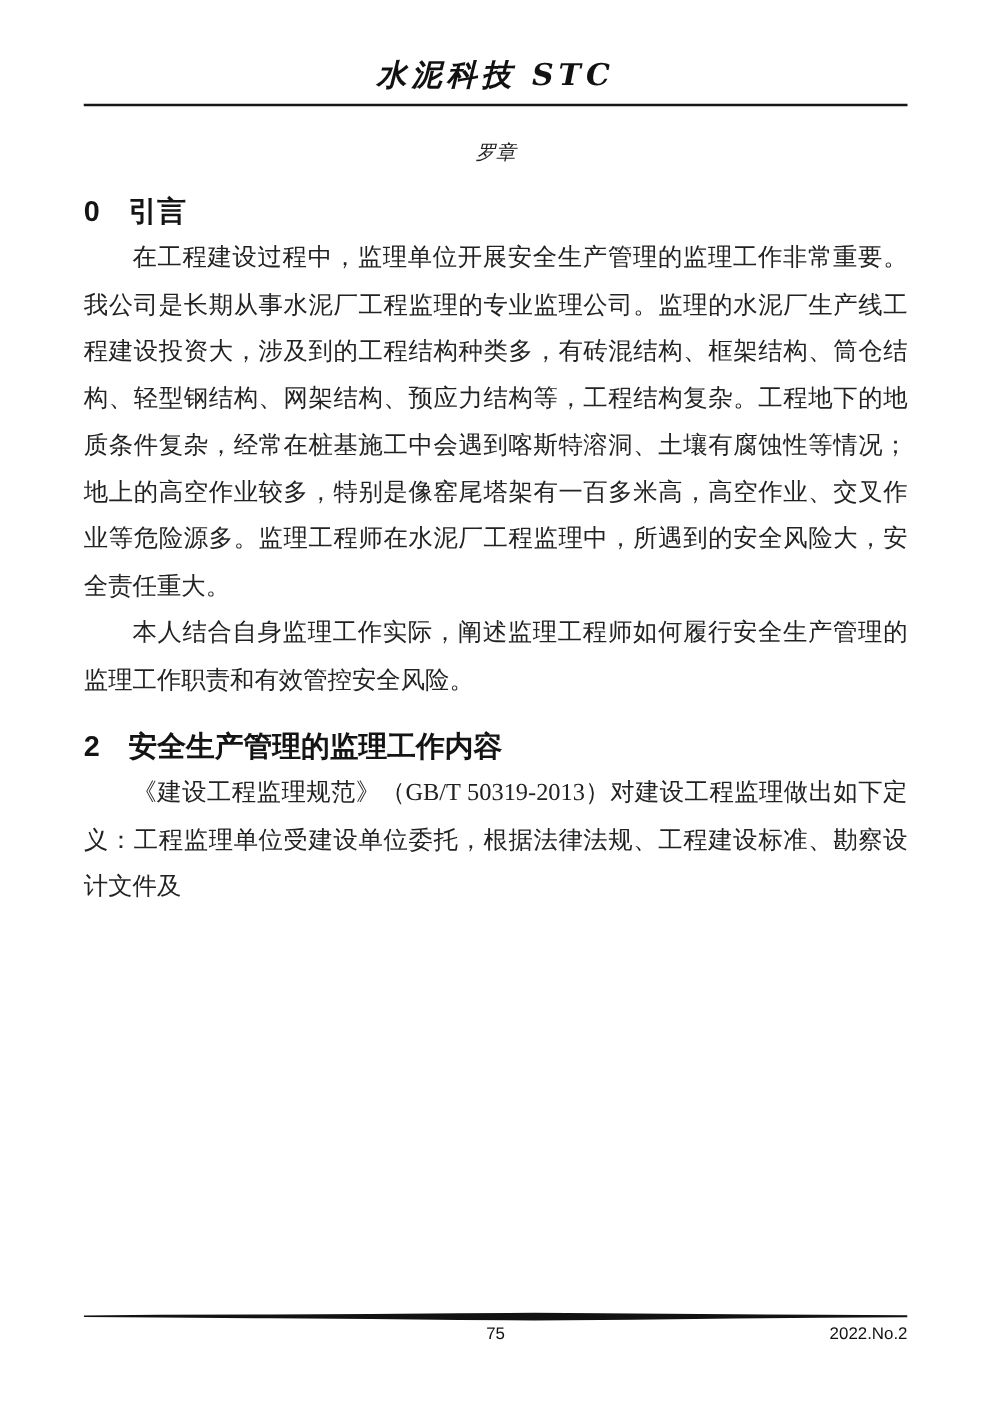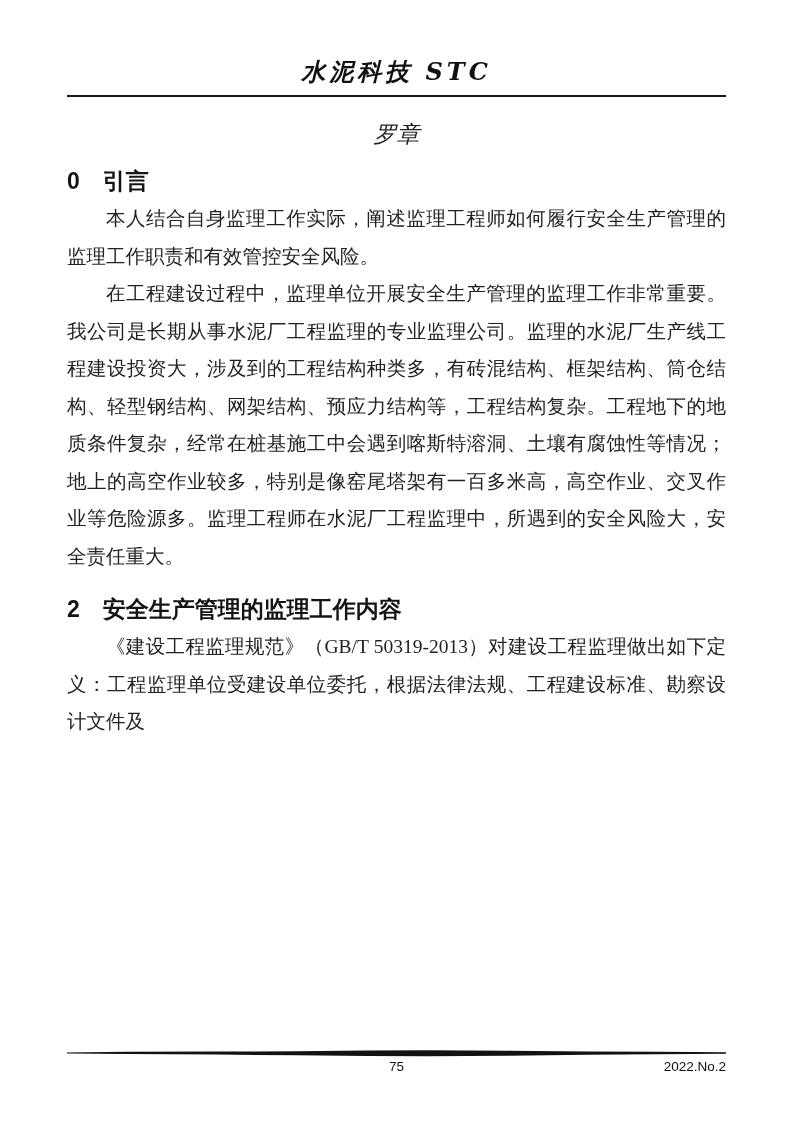--- a/index.html
+++ b/index.html
@@ -1,21 +1,21 @@
 <!DOCTYPE html>
 <html lang="zh"><head>
 <meta charset="utf-8">
 <style>
   html,body{margin:0;padding:0;background:#ffffff;}
   .page{
     position:relative;
     width:793px;height:1076px;
     background:#ffffff;
     box-sizing:border-box;
-    padding:12px 67px;
+    padding:0 67px;
     overflow:hidden;
     font-family:"Liberation Serif","DejaVu Serif",serif;
     color:#1c1c1c;
   }
   
   .journal-header{
     padding-top:45px;
     text-align:center;
     font-family:"DejaVu Serif","Liberation Serif",serif;
     font-style:italic;
@@ -39,21 +39,21 @@
     font-size:35px;
     line-height:44px;
     letter-spacing:1px;
     color:#141414;
   }
   .doc-author{
     margin-top:24px;
     text-align:center;
     font-family:"DejaVu Serif","Liberation Serif",serif;
     font-style:italic;
-    font-size:23px;
+    font-size:16px;
     line-height:26px;
     color:#222;
   }
   .doc-affiliation{
     margin-top:2px;
     text-align:center;
     font-family:"DejaVu Serif","Liberation Serif",serif;
     font-style:italic;
     font-size:19px;
     line-height:27px;
@@ -115,22 +115,22 @@
 <body>
 
 <div class="page">
 
   <div class="journal-header">水泥科技 STC</div>
   <div class="header-rule"></div>
 
   <div class="doc-author">罗章</div>
 
   <h2 class="h-level1">0　引言</h2>
+  <p class="body-para">在工程建设过程中，监理单位开展安全生产管理的监理工作非常重要。我公司是长期从事水泥厂工程监理的专业监理公司。监理的水泥厂生产线工程建设投资大，涉及到的工程结构种类多，有砖混结构、框架结构、筒仓结构、轻型钢结构、网架结构、预应力结构等，工程结构复杂。工程地下的地质条件复杂，经常在桩基施工中会遇到喀斯特溶洞、土壤有腐蚀性等情况；地上的高空作业较多，特别是像窑尾塔架有一百多米高，高空作业、交叉作业等危险源多。监理工程师在水泥厂工程监理中，所遇到的安全风险大，安全责任重大。</p>
   <p class="body-para">本人结合自身监理工作实际，阐述监理工程师如何履行安全生产管理的监理工作职责和有效管控安全风险。</p>
-  <p class="body-para">在工程建设过程中，监理单位开展安全生产管理的监理工作非常重要。我公司是长期从事水泥厂工程监理的专业监理公司。监理的水泥厂生产线工程建设投资大，涉及到的工程结构种类多，有砖混结构、框架结构、筒仓结构、轻型钢结构、网架结构、预应力结构等，工程结构复杂。工程地下的地质条件复杂，经常在桩基施工中会遇到喀斯特溶洞、土壤有腐蚀性等情况；地上的高空作业较多，特别是像窑尾塔架有一百多米高，高空作业、交叉作业等危险源多。监理工程师在水泥厂工程监理中，所遇到的安全风险大，安全责任重大。</p>
 
   <h2 class="h-level1">2　安全生产管理的监理工作内容</h2>
 
 
   <p class="body-para">《建设工程监理规范》（GB/T 50319-2013）对建设工程监理做出如下定义：工程监理单位受建设单位委托，根据法律法规、工程建设标准、勘察设计文件及</p>
 
   <div class="footer">
     <svg class="footer-rule-svg" viewBox="0 0 659 8" preserveAspectRatio="none" aria-hidden="true">
       <polygon fill="#121212" points="
         0,3.4 60,2.8 150,2.6 230,2.2 300,1.6 360,1.2 440,1.8 520,2.4 590,2.8 659,3.2

